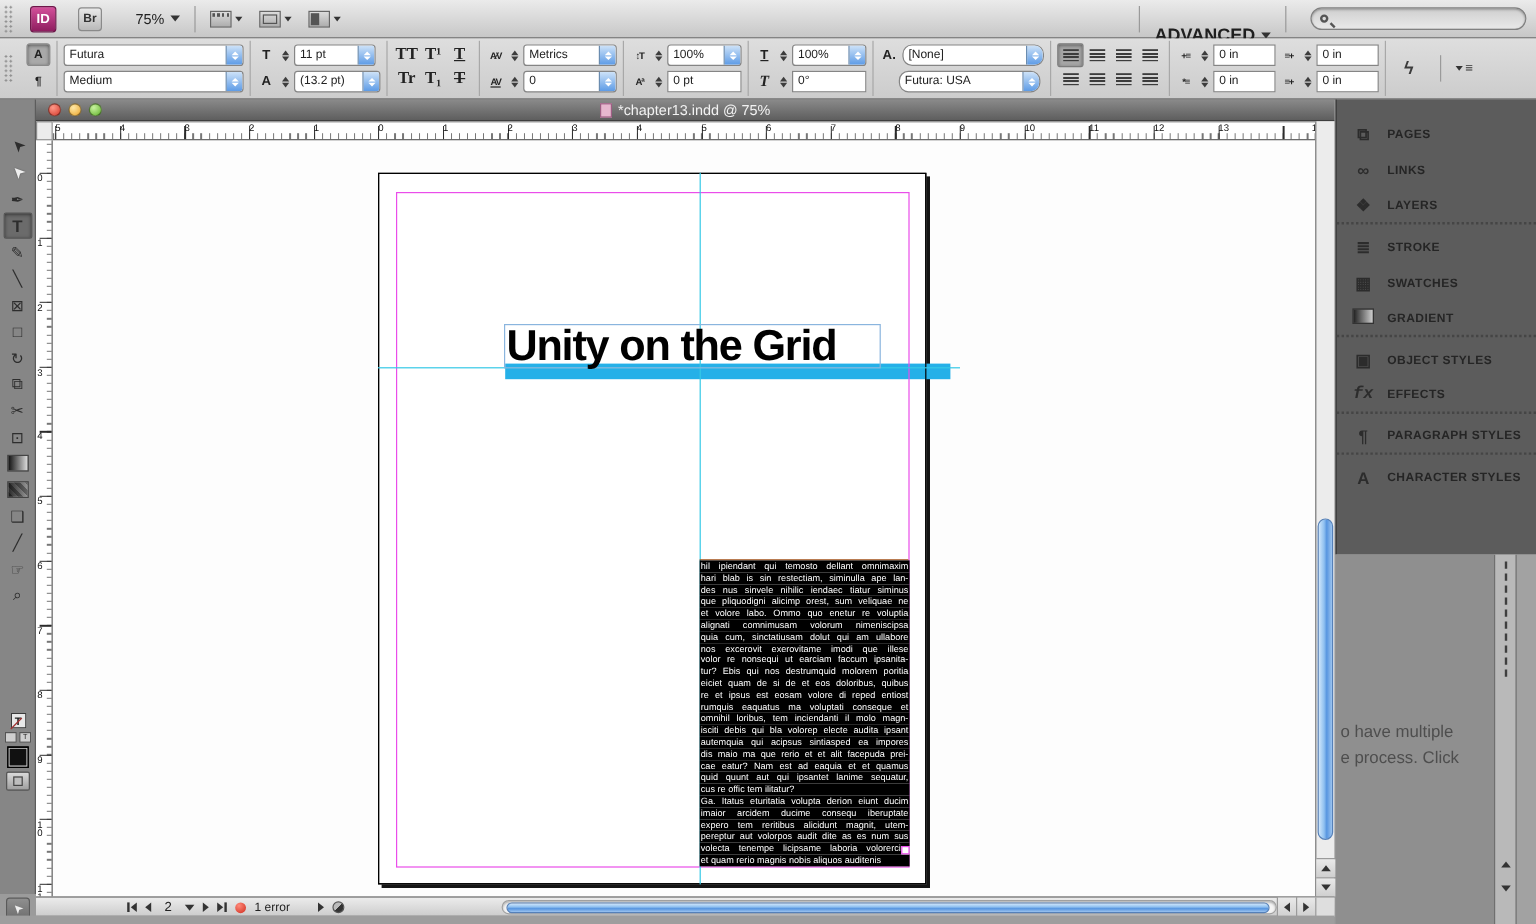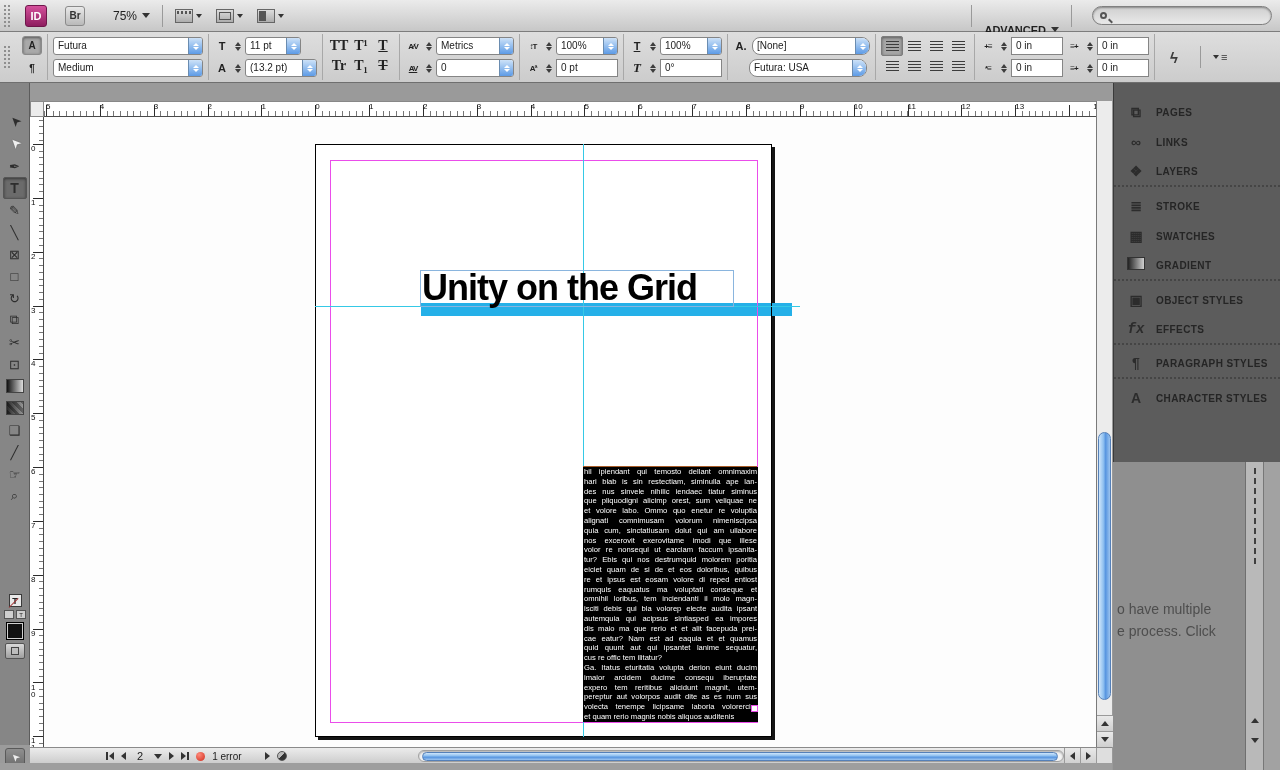--- a/index.html
+++ b/index.html
@@ -28,21 +28,21 @@
             background:linear-gradient(#e9e9e9,#b9b9b9); border:1px solid #8a8a8a; font-size:10px; font-weight:bold;
             display:flex; align-items:center; justify-content:center; }
   .zoom-dd { display:flex; align-items:center; gap:5px; margin-left:28px; font-size:12px; color:#222; }
   .vsep { width:1px; height:22px; background:#9a9a9a; margin:0 12px; }
   .view-btn { display:flex; align-items:center; gap:3px; margin-right:14px; }
   .vb-ic { width:18px; height:14px; border:1px solid #666; background:linear-gradient(#dcdcdc,#adadad); position:relative; }
   .vb-ic.film::before { content:""; position:absolute; left:1px; right:1px; top:1px; height:3px;
        background-image:repeating-linear-gradient(90deg,#555 0 2px,transparent 2px 4px); }
   .vb-ic.frame::before { content:""; position:absolute; inset:2px; border:1px solid #555; }
   .vb-ic.split::before { content:""; position:absolute; left:1px; top:1px; width:7px; height:10px; background:#555; }
-  #workspace { font-size:11px; font-weight:bold; color:#1f1f1f; display:flex; align-items:center; gap:5px;margin-top:28px; }
+  #workspace { font-size:15px; font-weight:bold; color:#1f1f1f; display:flex; align-items:center; gap:5px;margin-top:28px; }
   #searchbox { width:180px; height:19px; border-radius:10px; border:1px solid #808080;
                background:linear-gradient(#cfcfcf,#e9e9e9); margin:0 8px; display:flex; align-items:center;
                box-shadow:inset 0 1px 2px rgba(0,0,0,.35); }
   .mag { width:7px; height:7px; border:2px solid #555; border-radius:50%; margin-left:7px; position:relative; }
   .mag::after { content:""; position:absolute; left:6px; top:6px; width:5px; height:2px; background:#555; transform:rotate(45deg); }
 
   
   #cpanel { position:absolute; left:0; top:32px; width:1280px; height:51px;
             background:linear-gradient(#dedede,#cccccc); border-bottom:1px solid #6f6f6f;
             display:flex; align-items:center; font-size:10px; color:#222; }
@@ -261,21 +261,21 @@
           </div>
         </div>
     </div>
     <div class="cgroup">
       <div class="crow">
         <span class="fldicon">T</span>
         <span class="spin">
             <i class="u"></i>
             <i class="d"></i>
           </span>
-        <div class="combo" style="width:56px">
+        <div class="combo" style="width:68px">
             <span class="val">11 pt</span>
             <span class="stepper">
               <i class="u"></i>
               <i class="d"></i>
             </span>
           </div>
       </div>
       <div class="crow">
         <span class="fldicon">A</span>
         <span class="spin">
@@ -499,20 +499,26 @@
     </div>
     <div id="fill-swatch"></div>
     <div id="viewmode"></div>
   </div>
   <div id="tools-tail">
     <div id="tail-btn">
         <span>➤</span>
       </div>
   </div>
 
+  <div id="titlebar">
+    <span class="light red"></span>
+    <span class="light yellow"></span>
+    <span class="light green"></span>
+    <div id="title-text"><span id="doc-ic"></span><span>*chapter13.indd @ 75%</span></div>
+  </div>
   <div id="rcorner"></div>
   <div id="hruler">
 
   <span class="rnum" style="left: 2px;">5</span>
       <span class="rnum" style="left: 55.85px;">4</span>
       <span class="rnum" style="left: 109.7px;">3</span>
       <span class="rnum" style="left: 163.55px;">2</span>
       <span class="rnum" style="left: 217.4px;">1</span>
       <span class="rnum" style="left: 271.25px;">0</span>
       <span class="rnum" style="left: 325.1px;">1</span>

